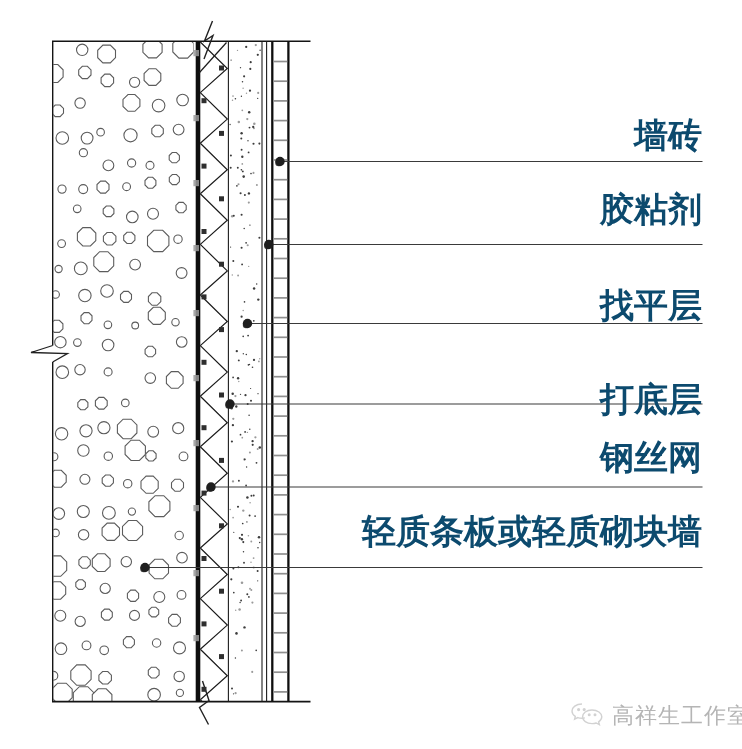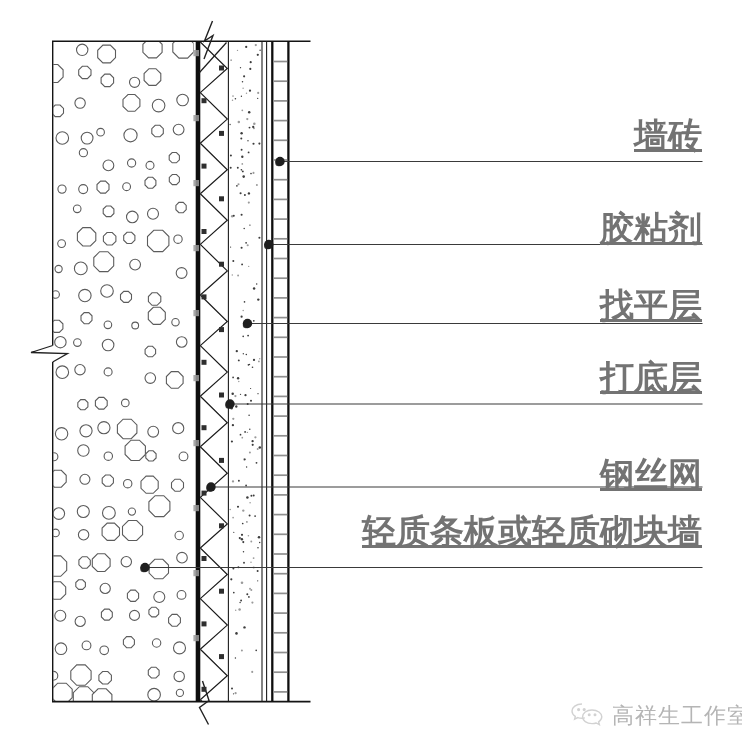--- a/index.html
+++ b/index.html
@@ -10,25 +10,24 @@
     overflow:hidden;
     font-family:"DejaVu Serif","Liberation Serif",serif;
   }
   .stage svg.drawing{position:absolute;left:0;top:0;}
   .label{
     position:absolute;
     right:40px;
     font-size:34px;
     line-height:38px;
     font-weight:600;
-    color:#737373;
+    color:#0c4a6e;
     white-space:nowrap;
     letter-spacing:0px;
     text-align:left;
-    text-decoration:underline;
   }
   .watermark{
     position:absolute;
     left:570px;
     top:701px;
     display:flex;
     align-items:center;
     gap:6px;
   }
   .wm-text{
@@ -479,24 +478,24 @@
       </g>
       <g>
         <line x1="145" y1="567.5" x2="702.5" y2="567.5" stroke="#3a3a3a" stroke-width="1.1"></line>
         <circle cx="145" cy="567.5" r="4.7" fill="#1f1f1f"></circle>
         <circle cx="143.5" cy="569" r="3.2" fill="#1f1f1f" opacity="0.85"></circle>
       </g>
     </svg>
 
   <div>
     <div class="label" style="top:116px">墙砖</div>
-    <div class="label" style="top:209px">胶粘剂</div>
+    <div class="label" style="top:190px">胶粘剂</div>
     <div class="label" style="top:286px">找平层</div>
-    <div class="label" style="top:358px">打底层</div>
-    <div class="label" style="top:455px">钢丝网</div>
+    <div class="label" style="top:380px">打底层</div>
+    <div class="label" style="top:438px">钢丝网</div>
     <div class="label" style="top:512px">轻质条板或轻质砌块墙</div>
   </div>
 
   <div class="watermark">
     <svg width="36" height="30" viewBox="0 0 36 30">
       <g fill="none" stroke="#d2d2d2" stroke-width="1.4">
         <path d="M12,3 C6,3 2,6.2 2,10 C2,12.2 3.3,14.1 5.3,15.4 L4.6,18.2 L7.8,16.6 C9,17 10.4,17.2 12,17.2 C13,17.2 14,17.1 14.9,16.9"></path>
         <path d="M22,9 C16.5,9 12.6,12 12.6,15.8 C12.6,19.6 16.5,22.6 22,22.6 C23.5,22.6 24.9,22.4 26.1,22 L29.4,23.7 L28.6,20.8 C30.6,19.5 31.8,17.8 31.8,15.8 C31.8,12 27.5,9 22,9 Z"></path>
         <circle cx="8.6" cy="8.6" r="0.9" fill="#d2d2d2"></circle>
         <circle cx="14.2" cy="8.6" r="0.9" fill="#d2d2d2"></circle>

